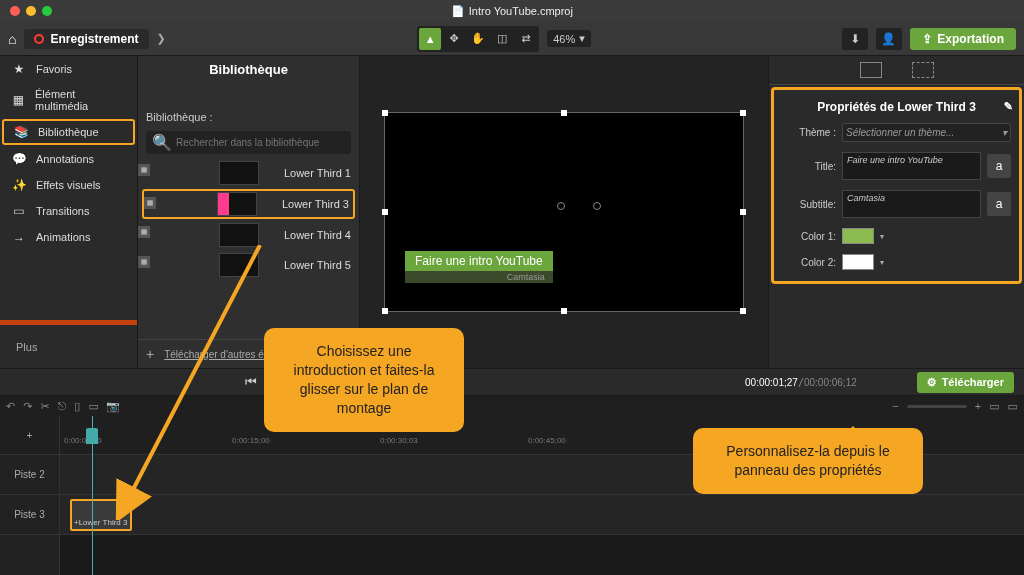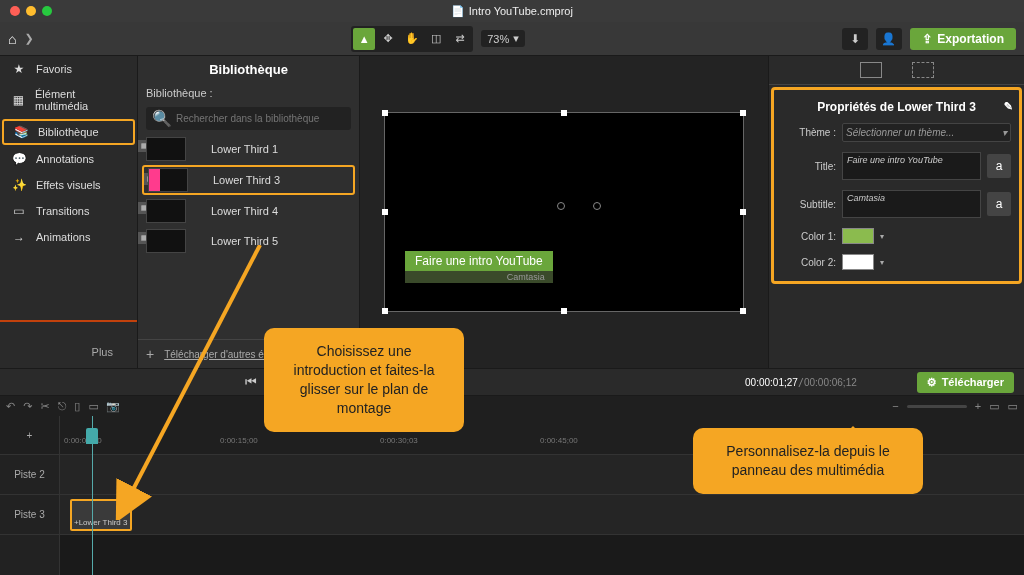--- a/index.html
+++ b/index.html
@@ -19,28 +19,28 @@
 .toolbtn { width: 22px; height: 22px; display: flex; align-items: center; justify-content: center; color: #ccc; border-radius: 2px; font-size: 11px; }
 .toolbtn.active { background: #6aa63b; color: #fff; }
 .zoom { display: flex; align-items: center; gap: 4px; font-size: 11px; color: #ccc; background: #222; padding: 2px 6px; border-radius: 3px; }
 .rbtn { width: 26px; height: 22px; background: #222; display: flex; align-items: center; justify-content: center; border-radius: 3px; color: #ccc; font-size: 12px; }
 .export { background: #6aa63b; color: #fff; font-size: 12px; font-weight: 600; padding: 4px 12px; border-radius: 3px; display: flex; align-items: center; gap: 5px; }
 .main { display: flex; height: 312px; }
 .sidebar { width: 138px; background: #2a2a2a; border-right: 1px solid #1a1a1a; }
 .sb-item { display: flex; align-items: center; gap: 10px; padding: 6px 12px; font-size: 11px; color: #ddd; cursor: pointer; }
 .sb-item.hl { border: 2px solid #f5a623; border-radius: 3px; margin: 1px 2px; padding: 4px 10px; }
 .sb-item .ic { width: 14px; text-align: center; font-size: 12px; }
-.sb-more { text-align: right; font-size: 11px; color: #aaa; padding: 24px; border-top: 2px solid #c2410c; }
+.sb-more { text-align: left; font-size: 11px; color: #aaa; padding: 16px; border-top: 5px solid #c2410c; }
 .libpanel { width: 222px; background: #2f2f2f; border-right: 1px solid #1a1a1a; display: flex; flex-direction: column; }
 .lib-head { text-align: center; font-size: 13px; font-weight: 600; color: #fff; padding: 6px; }
-.lib-sel { display: flex; align-items: center; gap: 6px; padding: 4px 8px; font-size: 11px; }
+.lib-sel { display: flex; align-items: center; gap: 6px; padding: 4px 8px; font-size: 11px; margin-top: 24px; }
 .lib-search { margin: 4px 8px; background: #222; border-radius: 3px; display: flex; align-items: center; padding: 2px 6px; gap: 4px; }
 .lib-search input { flex: 1; background: none; border: none; color: #888; font-size: 10px; outline: none; }
 .lib-list { flex: 1; overflow: hidden; }
-.lib-item { display: flex; align-items: center; gap: 25px; padding: 3px 8px; cursor: pointer; position: relative; }
+.lib-item { display: flex; align-items: center; gap: 25px; padding: 3px 8px; cursor: pointer; position: relative; justify-content: flex-end; }
 .lib-item.hl { border: 2px solid #f5a623; border-radius: 3px; margin: 1px 4px; padding: 1px 4px; }
 .thumb { width: 40px; height: 24px; background: #111; border: 1px solid #444; position: relative; }
 .thumb.t3 { background: linear-gradient(90deg, #ff3b8d 30%, #111 30%); }
 .lib-item .lbl { font-size: 11px; color: #ddd; }
 .lib-item .badge { width: 12px; height: 12px; position: absolute; left: 0; top: 6px; background: #555; font-size: 7px; display:flex;align-items:center;justify-content:center;color:#ccc; }
 .lib-foot { display: flex; align-items: center; padding: 6px 8px; font-size: 10px; color: #aaa; border-top: 1px solid #444; gap: 10px; }
 .lib-foot .plus { font-size: 14px; }
 .canvas { flex: 1; background: #232323; display: flex; align-items: center; justify-content: center; position: relative; }
 .stage { width: 360px; height: 200px; background: #000; border: 1px solid #666; position: relative; }
 .handle { width: 6px; height: 6px; background: #fff; position: absolute; }
@@ -101,31 +101,35 @@
     <div class="tdot tgrn"></div>
   </div>
   <div class="title">
     <span>📄</span>
     <span>Intro YouTube.cmproj</span>
   </div>
 </div>
 
 <div class="toolbar">
   <span class="home">⌂</span>
+  <div class="rec">
+    <span class="dot"></span>
+    <span>Enregistrement</span>
+  </div>
   <span class="chev">❯</span>
   <div class="spacer"></div>
   <div class="toolgroup">
     <div class="toolbtn active">▲</div>
     <div class="toolbtn">✥</div>
     <div class="toolbtn">✋</div>
     <div class="toolbtn">◫</div>
     <div class="toolbtn">⇄</div>
   </div>
   <div class="zoom">
-    <span>73%</span>
+    <span>46%</span>
       <span>▾</span>
   </div>
   <div class="spacer"></div>
   <div class="rbtn">⬇</div>
   <div class="rbtn">👤</div>
   <div class="export">
     <span>⇪</span>
     <span>Exportation</span>
   </div>
 </div>
@@ -299,23 +303,23 @@
 
 <div class="timeline">
   <div class="tl-labels">
     <div class="tl-lbl ruler">+</div>
     <div class="tl-lbl">Piste 2</div>
     <div class="tl-lbl">Piste 3</div>
   </div>
   <div class="tl-body">
     <div class="ruler">
       <span class="rmark" style="left:4px">0:00:00;00</span>
-      <span class="rmark" style="left:160px">0:00:15;00</span>
+      <span class="rmark" style="left:172px">0:00:15;00</span>
       <span class="rmark" style="left:320px">0:00:30;03</span>
-      <span class="rmark" style="left:480px">0:00:45;00</span>
+      <span class="rmark" style="left:468px">0:00:45;00</span>
       <span class="rmark" style="left:640px">0:01:00;00</span>
       <span class="rmark" style="left:800px">0:01:15;00</span>
     </div>
     <div class="track"></div>
     <div class="track">
       <div class="clip">
           <span>+ </span>
           <span>Lower Third 3</span>
         </div>
     </div>
@@ -328,13 +332,13 @@
 <svg class="arrow">
   <defs>
       <marker id="ah" markerWidth="10" markerHeight="10" refX="5" refY="5" orient="auto">
         <polygon points="0,0 10,5 0,10" fill="#f5a623"></polygon>
       </marker>
     </defs>
   <line x1="150" y1="0" x2="15" y2="260" stroke="#f5a623" stroke-width="4" marker-end="url(#ah)"></line>
 </svg>
 
 <div class="callout c1">Choisissez une introduction et faites-la glisser sur le plan de montage</div>
-<div class="callout c2">Personnalisez-la depuis le panneau des multimédia</div>
+<div class="callout c2">Personnalisez-la depuis le panneau des propriétés</div>
 
 </body></html>

